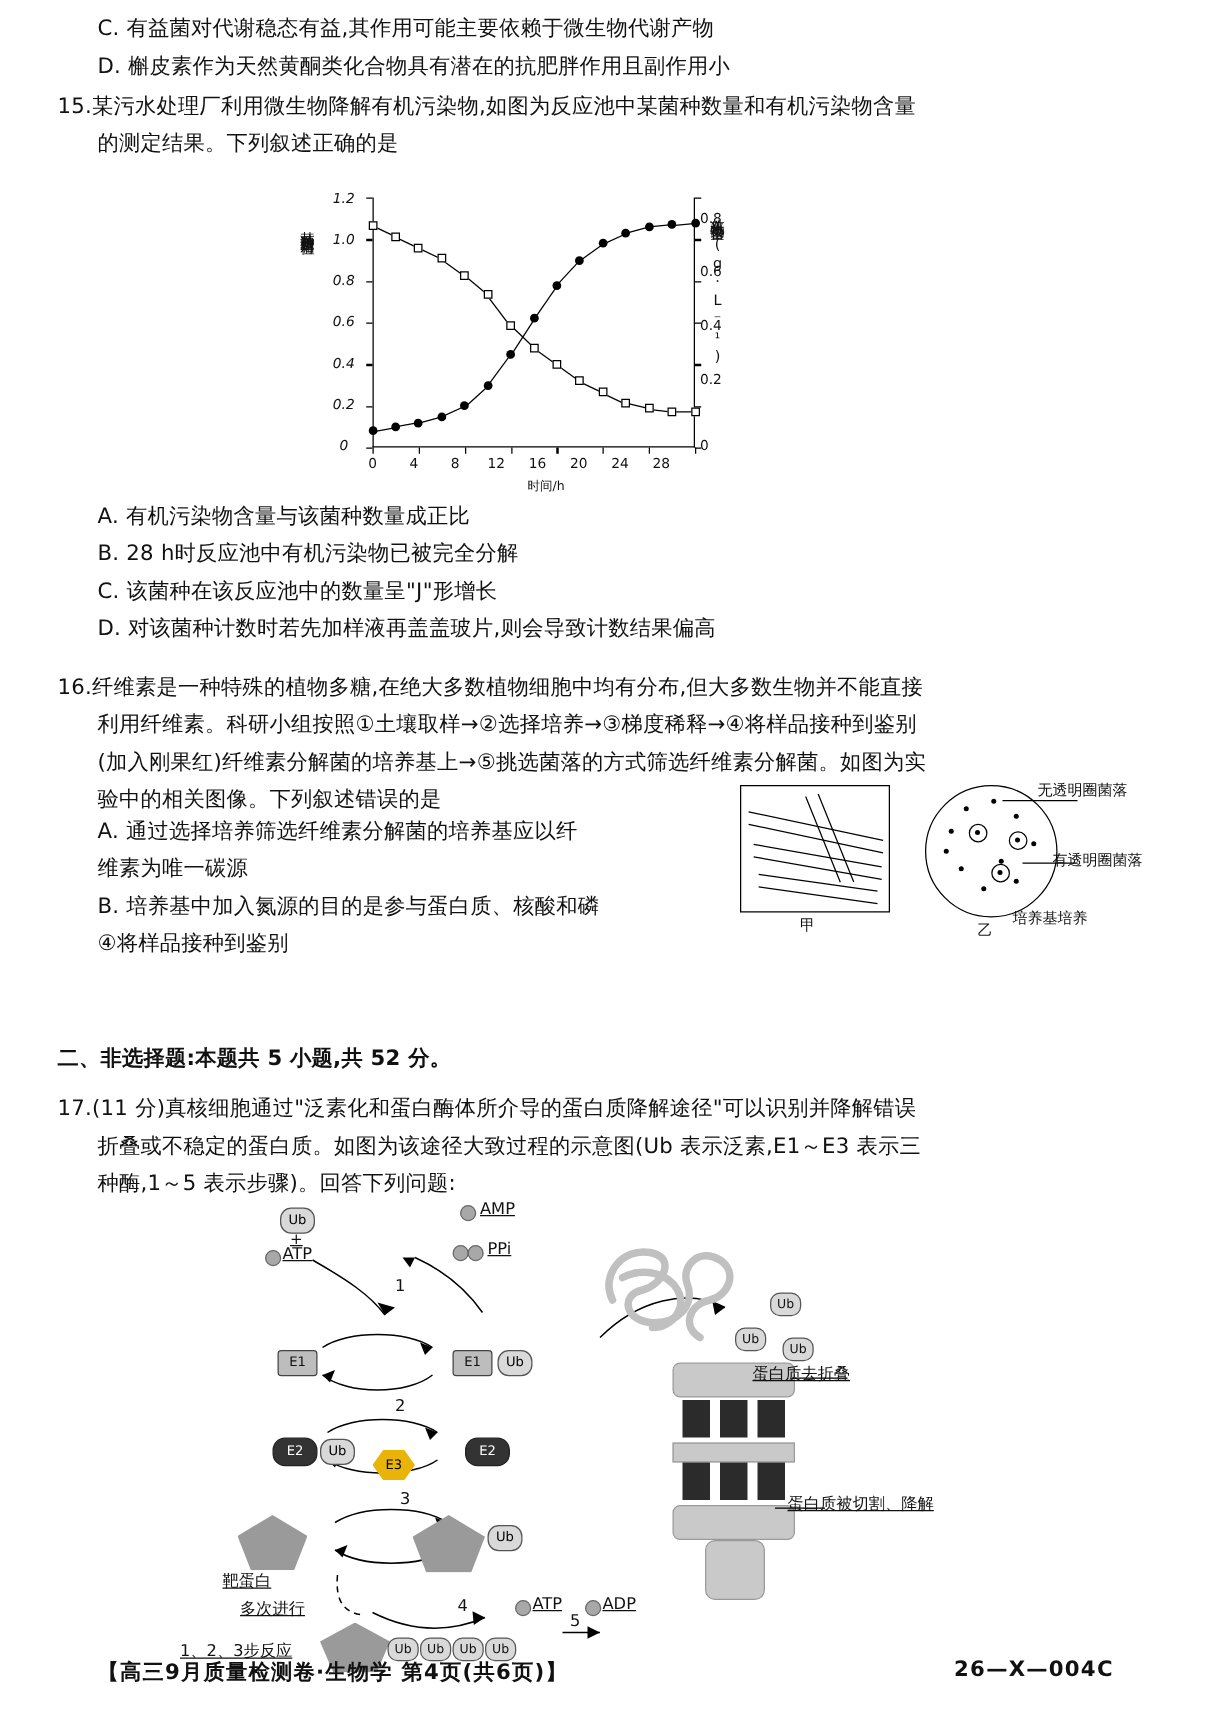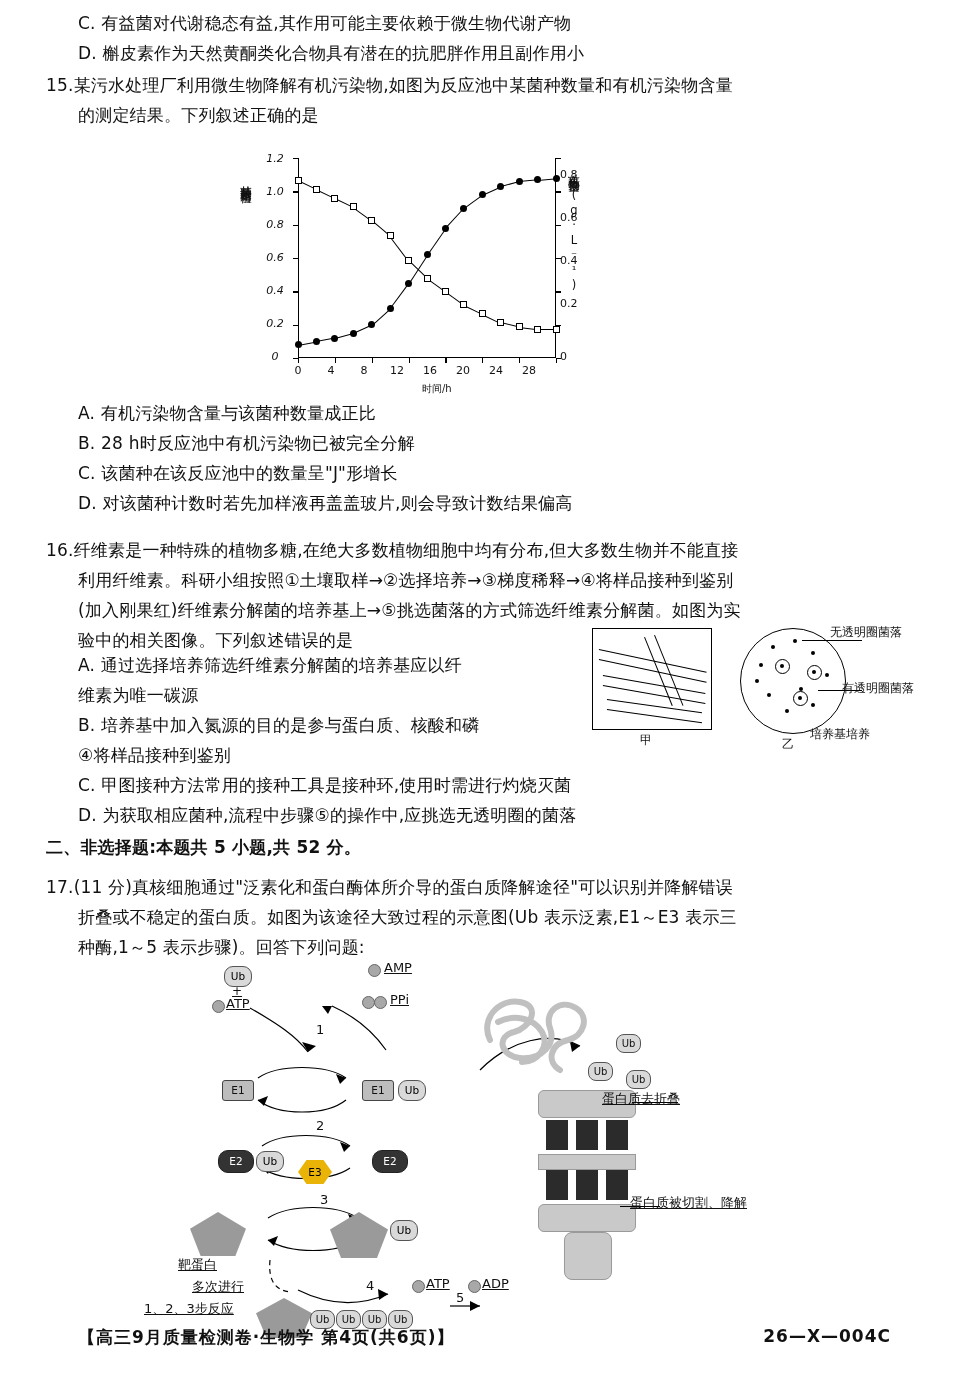--- a/index.html
+++ b/index.html
@@ -380,24 +380,20 @@
     <div style="padding-left:32px;"><span>(加入刚果红)纤维素分解菌的培养基上→⑤挑选菌落的方式筛选纤维素分解菌。如图为实</span></div>
     <div style="padding-left:32px;"><span>验中的相关图像。下列叙述错误的是</span></div>
   </div>
 
   <div class="q-block body-text" style="left:78px;top:650px;width:500px;">
     <span class="opt">A. 通过选择培养筛选纤维素分解菌的培养基应以纤</span>
     <span class="opt">    维素为唯一碳源</span>
     <span class="opt">B. 培养基中加入氮源的目的是参与蛋白质、核酸和磷</span>
     <span class="opt">    ④将样品接种到鉴别</span>
   </div>
-  <div class="q-block body-text" style="left:78px;top:770px;width:860px;">
-    <span class="opt">C. 甲图接种方法常用的接种工具是接种环,使用时需进行灼烧灭菌</span>
-    <span class="opt">D. 为获取相应菌种,流程中步骤⑤的操作中,应挑选无透明圈的菌落</span>
-  </div>
 
   <div class="fig16">
     <div class="fig-jia">
       <div class="streak" style="left:6px;top:20px;width:110px;transform:rotate(12deg);"></div>
       <div class="streak" style="left:6px;top:30px;width:110px;transform:rotate(12deg);"></div>
       <div class="streak" style="left:10px;top:46px;width:104px;transform:rotate(10deg);"></div>
       <div class="streak" style="left:10px;top:56px;width:104px;transform:rotate(10deg);"></div>
       <div class="streak" style="left:14px;top:70px;width:96px;transform:rotate(8deg);"></div>
       <div class="streak" style="left:14px;top:80px;width:96px;transform:rotate(8deg);"></div>
       <div class="streak" style="left:52px;top:8px;width:74px;transform:rotate(68deg);"></div>
@@ -507,21 +503,21 @@
     <div class="edark" style="left:68px;top:190px;">E2</div>
     <div class="ub" style="left:106px;top:191px;">Ub</div>
     <div class="hexe" style="left:148px;top:200px;">E3</div>
     <div class="edark" style="left:222px;top:190px;">E2</div>
 
     <div class="stepnum" style="left:170px;top:232px;">3</div>
 
     <div class="pent" style="left:40px;top:252px;width:56px;height:44px;"></div>
     <div class="lbl" style="left:28px;top:296px;">靶蛋白</div>
     <div class="lbl" style="left:42px;top:318px;">多次进行</div>
-    <div class="lbl" style="left:-6px;top:340px;">1、2、3步反应</div>
+    <div class="lbl" style="left:-6px;top:352px;">1、2、3步反应</div>
 
     <div class="pent" style="left:180px;top:252px;width:58px;height:46px;"></div>
     <div class="ub" style="left:240px;top:260px;">Ub</div>
 
     <div class="stepnum" style="left:216px;top:318px;">4</div>
 
     <div class="pent" style="left:106px;top:338px;width:56px;height:40px;"></div>
     <div class="ubsm" style="left:160px;top:350px;">Ub</div>
     <div class="ubsm" style="left:186px;top:350px;">Ub</div>
     <div class="ubsm" style="left:212px;top:350px;">Ub</div>

